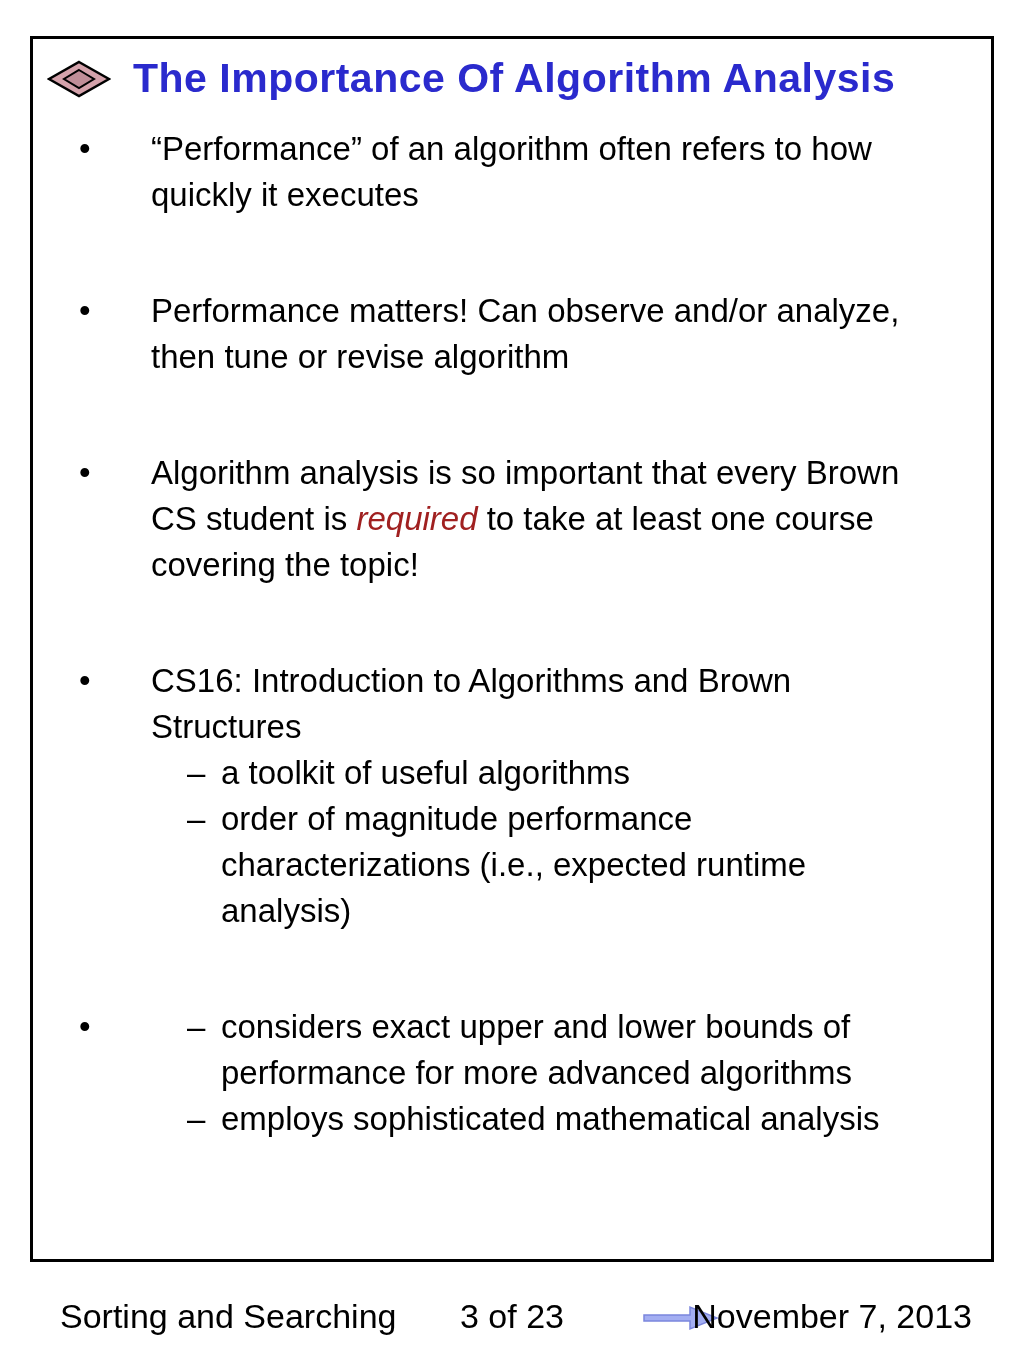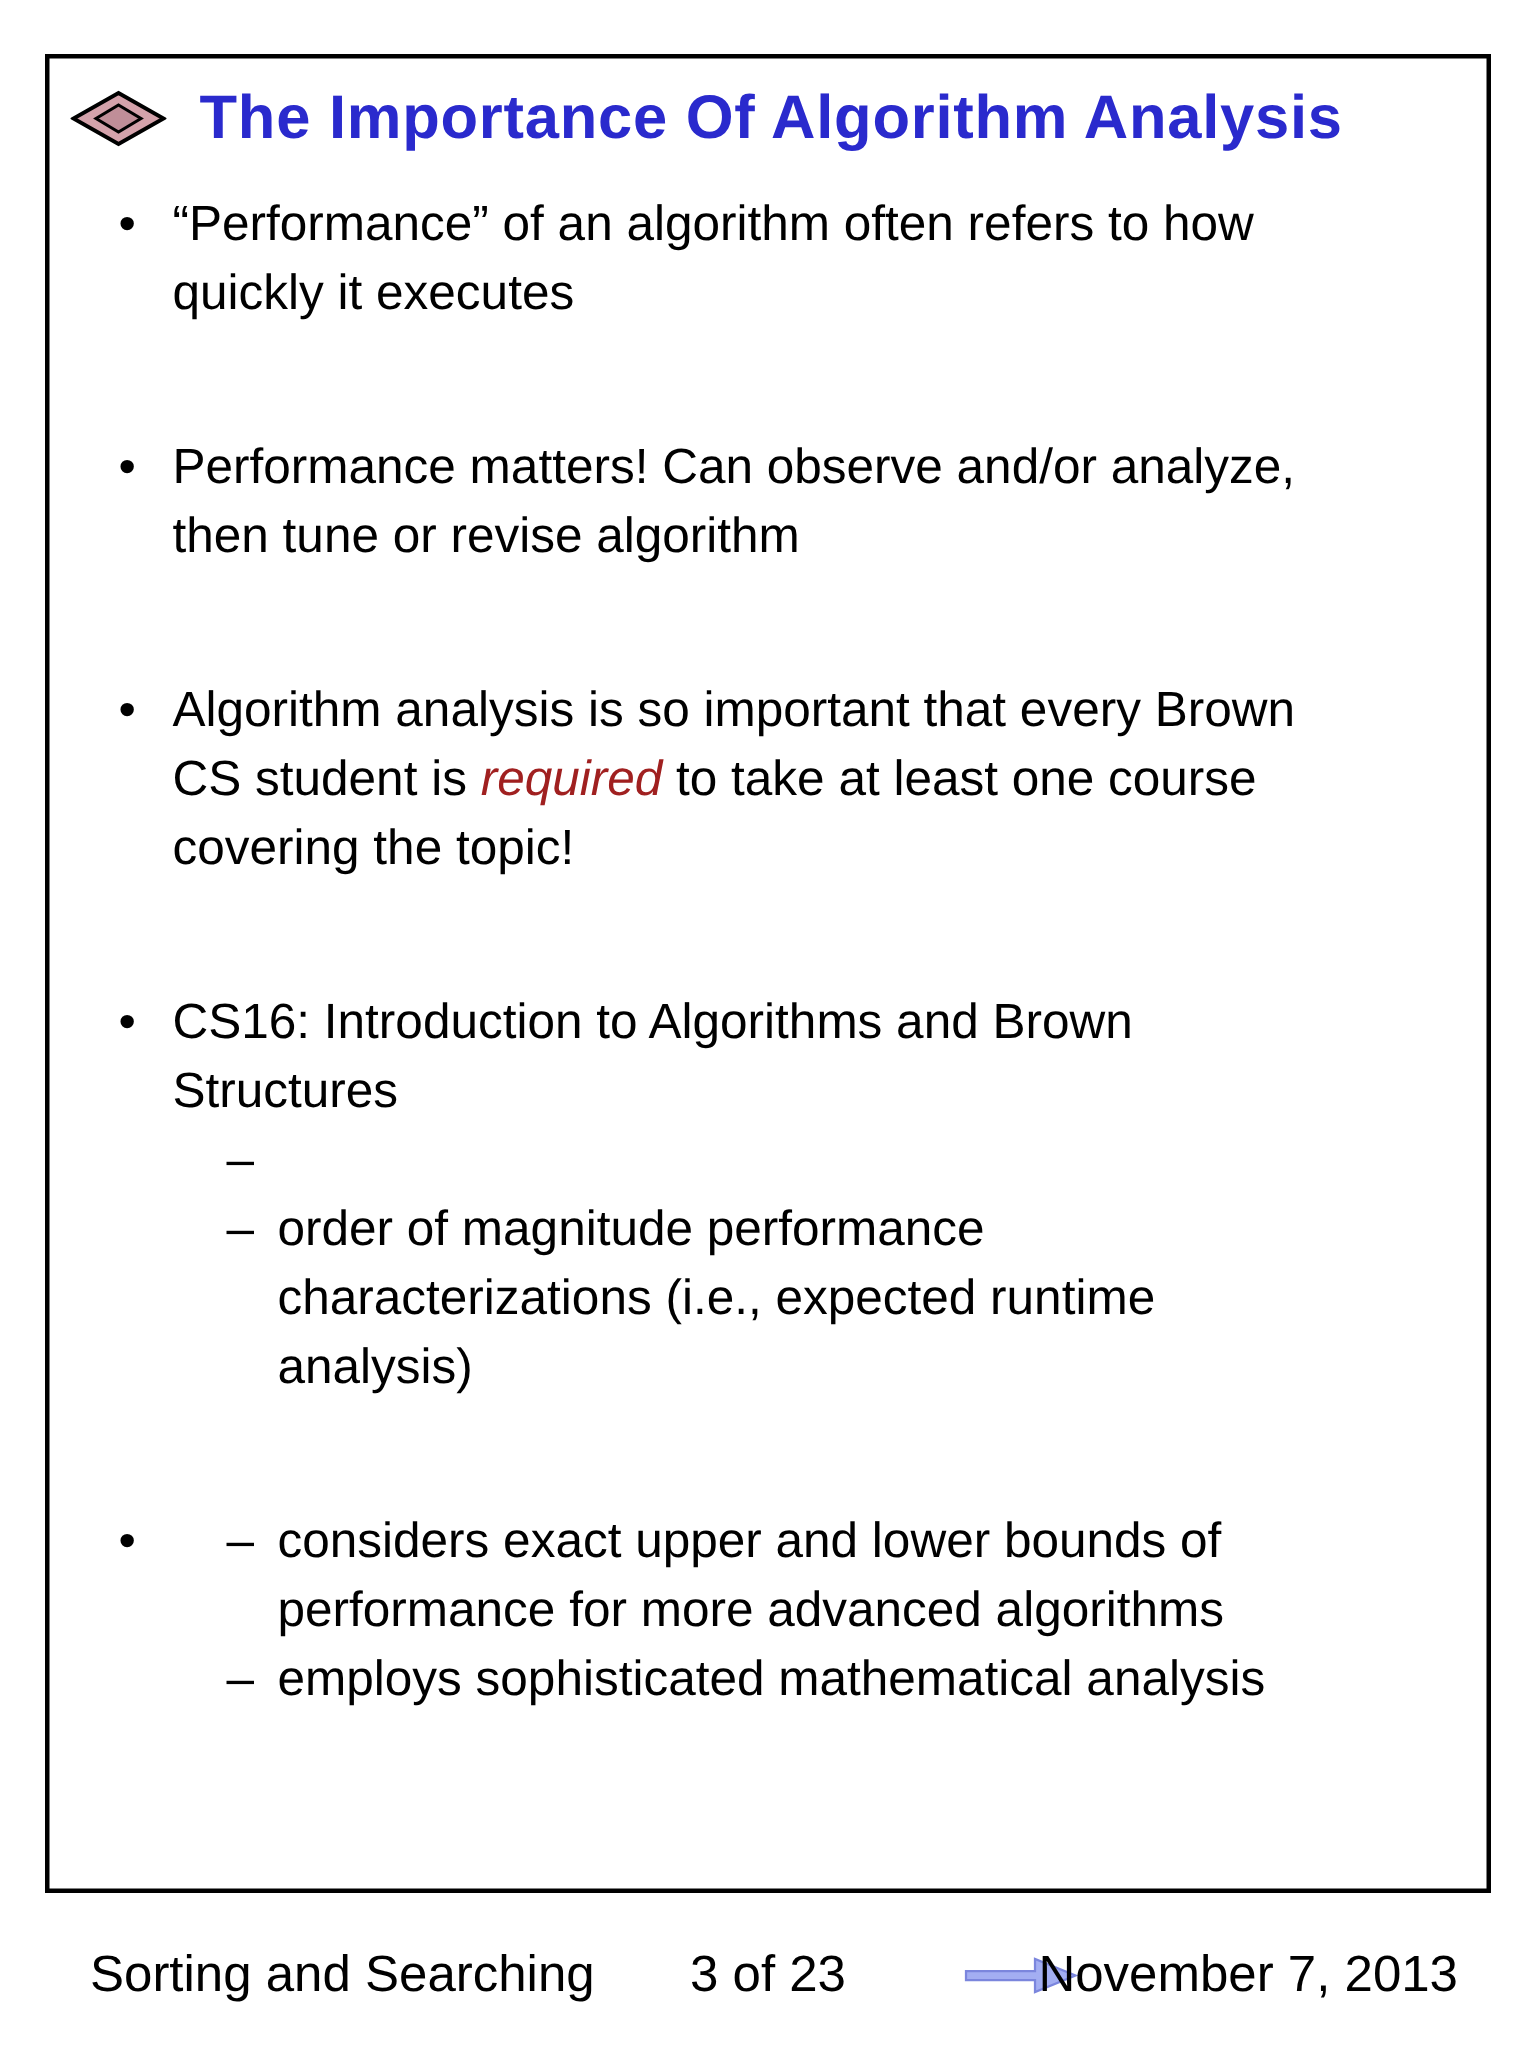--- a/index.html
+++ b/index.html
@@ -25,21 +25,21 @@
   .diamond{flex:none;width:64px;height:38px;display:inline-block;}
   .slide-title{
     font-size:41px;font-weight:bold;color:var(--title-blue);
     letter-spacing:0.5px;white-space:nowrap;
   }
 
   .body{padding:20px 40px 0 46px;font-size:33px;line-height:46px;}
   .bullet{display:flex;margin-bottom:70px;}
   .bullet:last-child{margin-bottom:0;}
   .marker{flex:none;width:36px;}
-  .bullet-content{max-width:770px;}
+  .bullet-content{max-width:770px;margin-left:36px;}
   .sub{display:flex;margin-left:36px;}
   .sub .marker{width:34px;}
   .required{color:var(--required-red);}
 
   .footer{
     position:absolute;left:30px;top:1276px;width:964px;height:52px;
     font-size:34px;
     margin-top:13px;
   }
   .f-left{position:absolute;left:30px;top:8px;}
@@ -84,20 +84,21 @@
         <span class="marker">•</span>
         <div class="bullet-content"><span>Algorithm analysis is so important that every Brown CS student is </span><em class="required">required</em><span> to take at least one course covering the topic!</span></div>
       </div>
 
       <div class="bullet">
         <span class="marker">•</span>
         <div class="bullet-content">
           <div>CS16: Introduction to Algorithms and Brown Structures</div>
           <div class="sub">
             <span class="marker">–</span>
+            <div>a toolkit of useful algorithms</div>
           </div>
           <div class="sub">
             <span class="marker">–</span>
             <div>order of magnitude performance characterizations (i.e., expected runtime analysis)</div>
           </div>
         </div>
       </div>
 
       <div class="bullet">
         <span class="marker">•</span>

